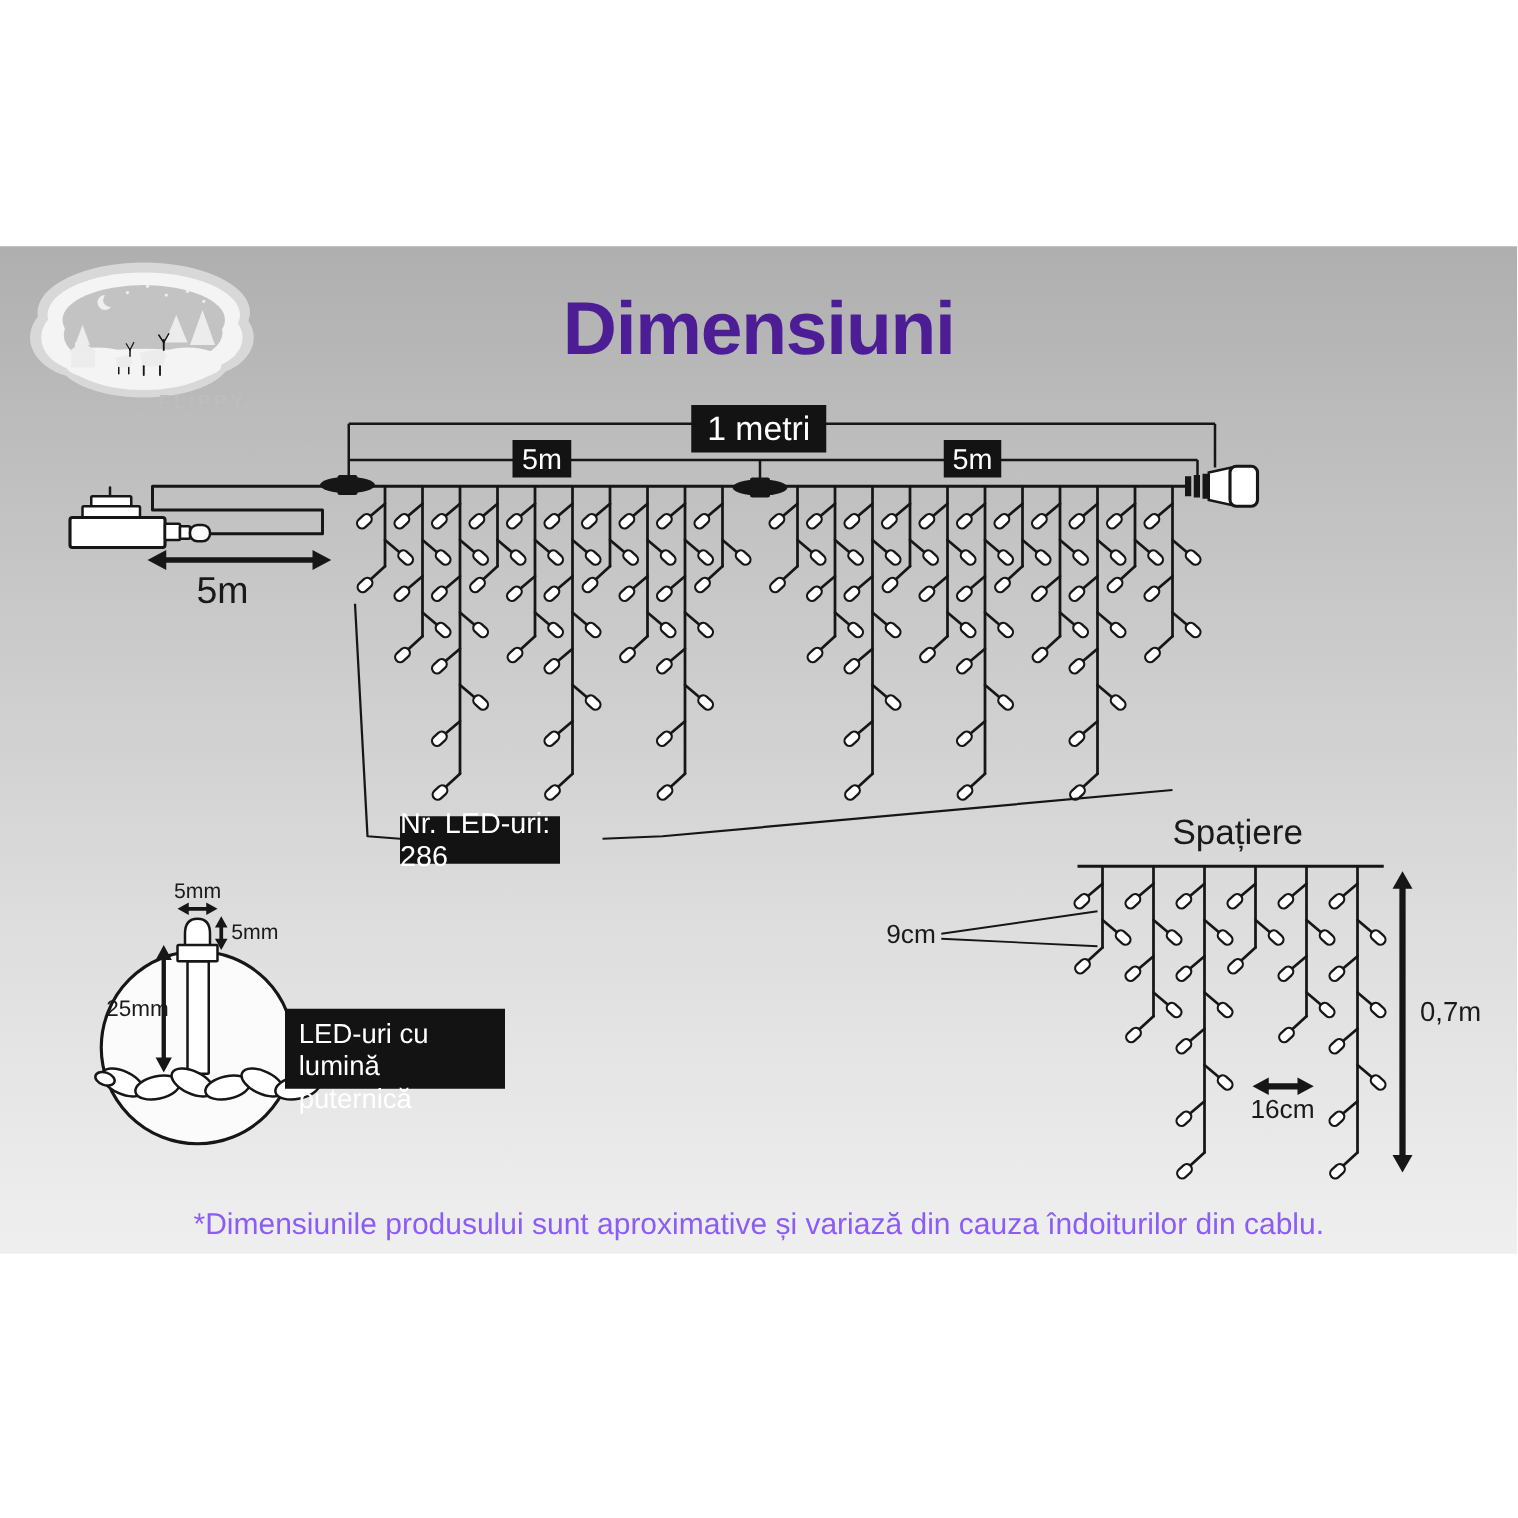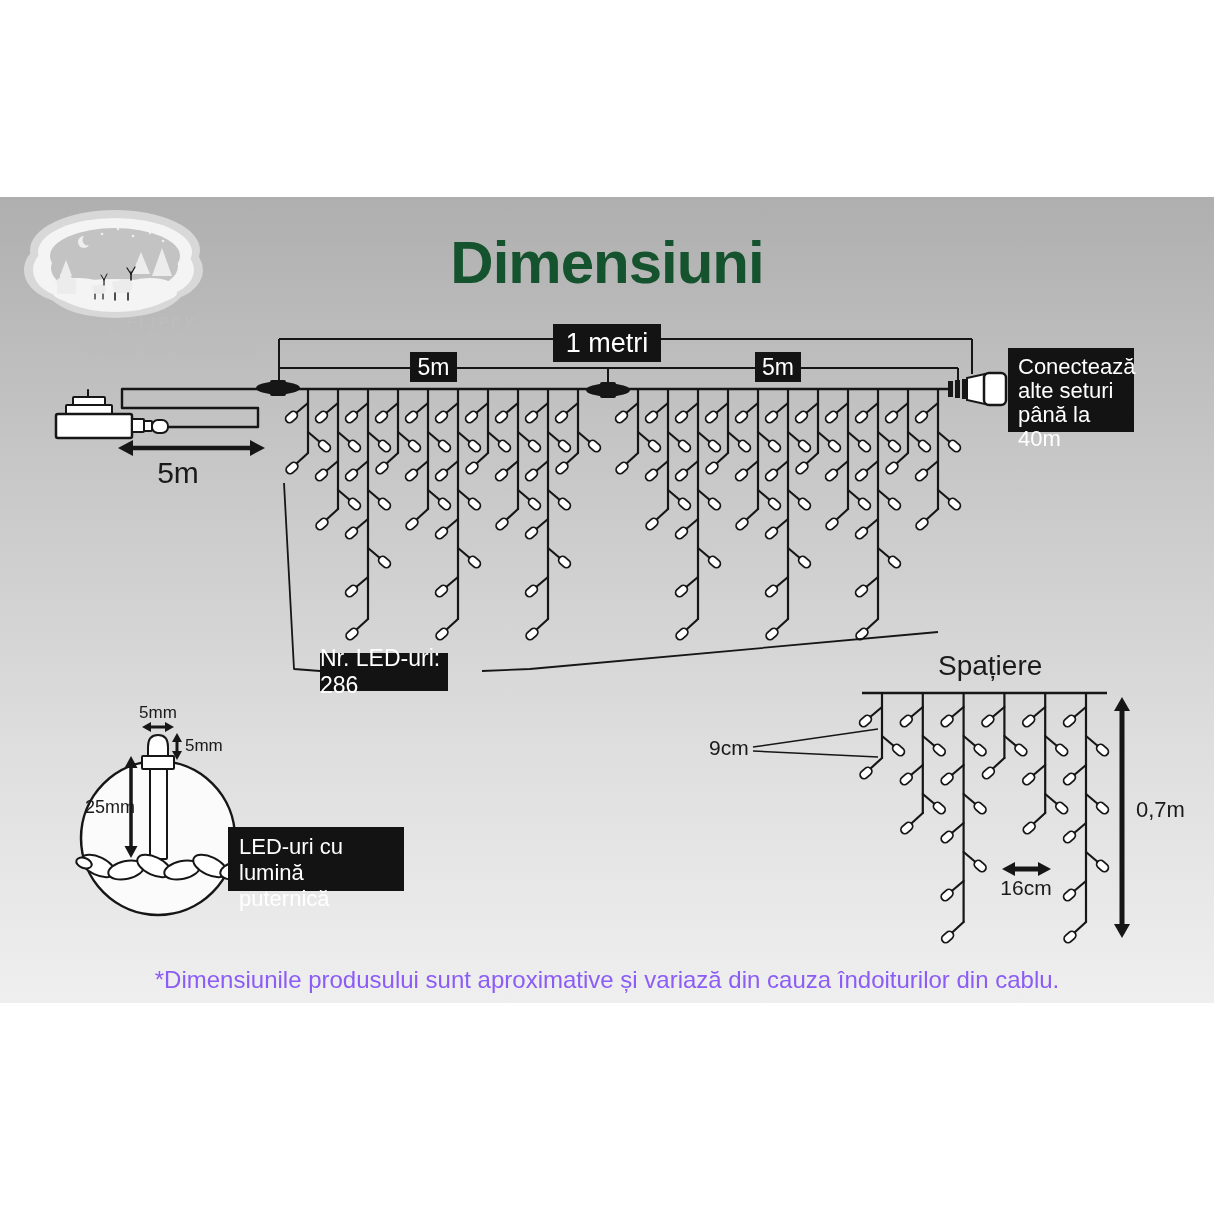--- a/index.html
+++ b/index.html
@@ -3,31 +3,31 @@
 <meta charset="utf-8">
 <style>
   html,body{margin:0;padding:0;background:#fff;}
   .stage{position:relative;width:1214px;height:1214px;background:#ffffff;overflow:hidden;
          font-family:"Liberation Sans",sans-serif;color:#1a1a1a;}
   .grad{position:absolute;left:0;top:197px;width:1214px;height:806px;
         background:linear-gradient(180deg,#afafaf 0%,#c6c6c6 32%,#dedede 68%,#efefef 100%);}
   svg.diagram{position:absolute;left:0;top:0;}
   .txt{position:absolute;white-space:nowrap;}
   .page-title{left:0;top:228px;width:1214px;text-align:center;font-size:60px;font-weight:700;
-              letter-spacing:-1px;color:#14532d;}
+              letter-spacing:-1px;color:#4c1d95;}
   .blackbox{position:absolute;background:#131313;color:#ffffff;display:flex;
             align-items:center;justify-content:center;}
   .bb-10m{left:553px;top:324px;width:108px;height:38px;font-size:27px;}
   .bb-5mL{left:410px;top:352px;width:47px;height:30px;font-size:23px;}
   .bb-5mR{left:755px;top:352px;width:46px;height:30px;font-size:23px;}
   .bb-connect{left:1008px;top:348px;width:126px;height:84px;display:block;
               padding:7px 10px;box-sizing:border-box;font-size:22px;line-height:24px;text-align:left;}
   .bb-nrled{left:320px;top:653px;width:128px;height:38px;font-size:23px;}
   .bb-lednote{left:228px;top:807px;width:176px;height:64px;display:block;
-              padding:7px 11px;box-sizing:border-box;font-size:22px;line-height:26px;text-align:left;margin-top:20px;}
+              padding:7px 11px;box-sizing:border-box;font-size:22px;line-height:26px;text-align:left;}
   .lbl-lead5m{left:138px;top:456px;width:80px;text-align:center;font-size:30px;}
   .lbl-marimea{left:55px;top:664px;font-size:28px;}
   .lbl-spatiere{left:938px;top:650px;width:136px;text-align:left;font-size:28px;}
   .lbl-9cm{left:709px;top:736px;font-size:21px;}
   .lbl-16cm{left:1000px;top:876px;width:52px;text-align:center;font-size:21px;}
   .lbl-07m{left:1136px;top:797px;font-size:22px;}
   .lbl-5mm-top{left:134px;top:703px;width:48px;text-align:center;font-size:17px;}
   .lbl-5mm-right{left:185px;top:736px;font-size:17px;}
   .lbl-25mm{left:85px;top:797px;font-size:18px;}
   .footnote{left:0;top:966px;width:1214px;text-align:center;font-size:24px;color:#8b5cf6;}
@@ -480,25 +480,20 @@
 
   <div class="txt page-title">Dimensiuni</div>
 
   <div class="txt logo-flippy">FLIPPY.</div>
   <div class="txt logo-christmas">christmas</div>
 
   <div class="blackbox bb-10m">1 metri</div>
   <div class="blackbox bb-5mL">5m</div>
   <div class="blackbox bb-5mR">5m</div>
 
-  <div class="blackbox bb-connect">
-    <span>Conectează</span><br>
-    <span>alte seturi</span><br>
-    <span>până la 40m</span>
-  </div>
 
   <div class="blackbox bb-nrled">Nr. LED-uri: 286</div>
 
   <div class="txt lbl-lead5m">5m</div>
 
   <div class="txt lbl-5mm-top">5mm</div>
   <div class="txt lbl-5mm-right">5mm</div>
   <div class="txt lbl-25mm">25mm</div>
   <div class="blackbox bb-lednote">
     <span>LED-uri cu lumină</span><br>

